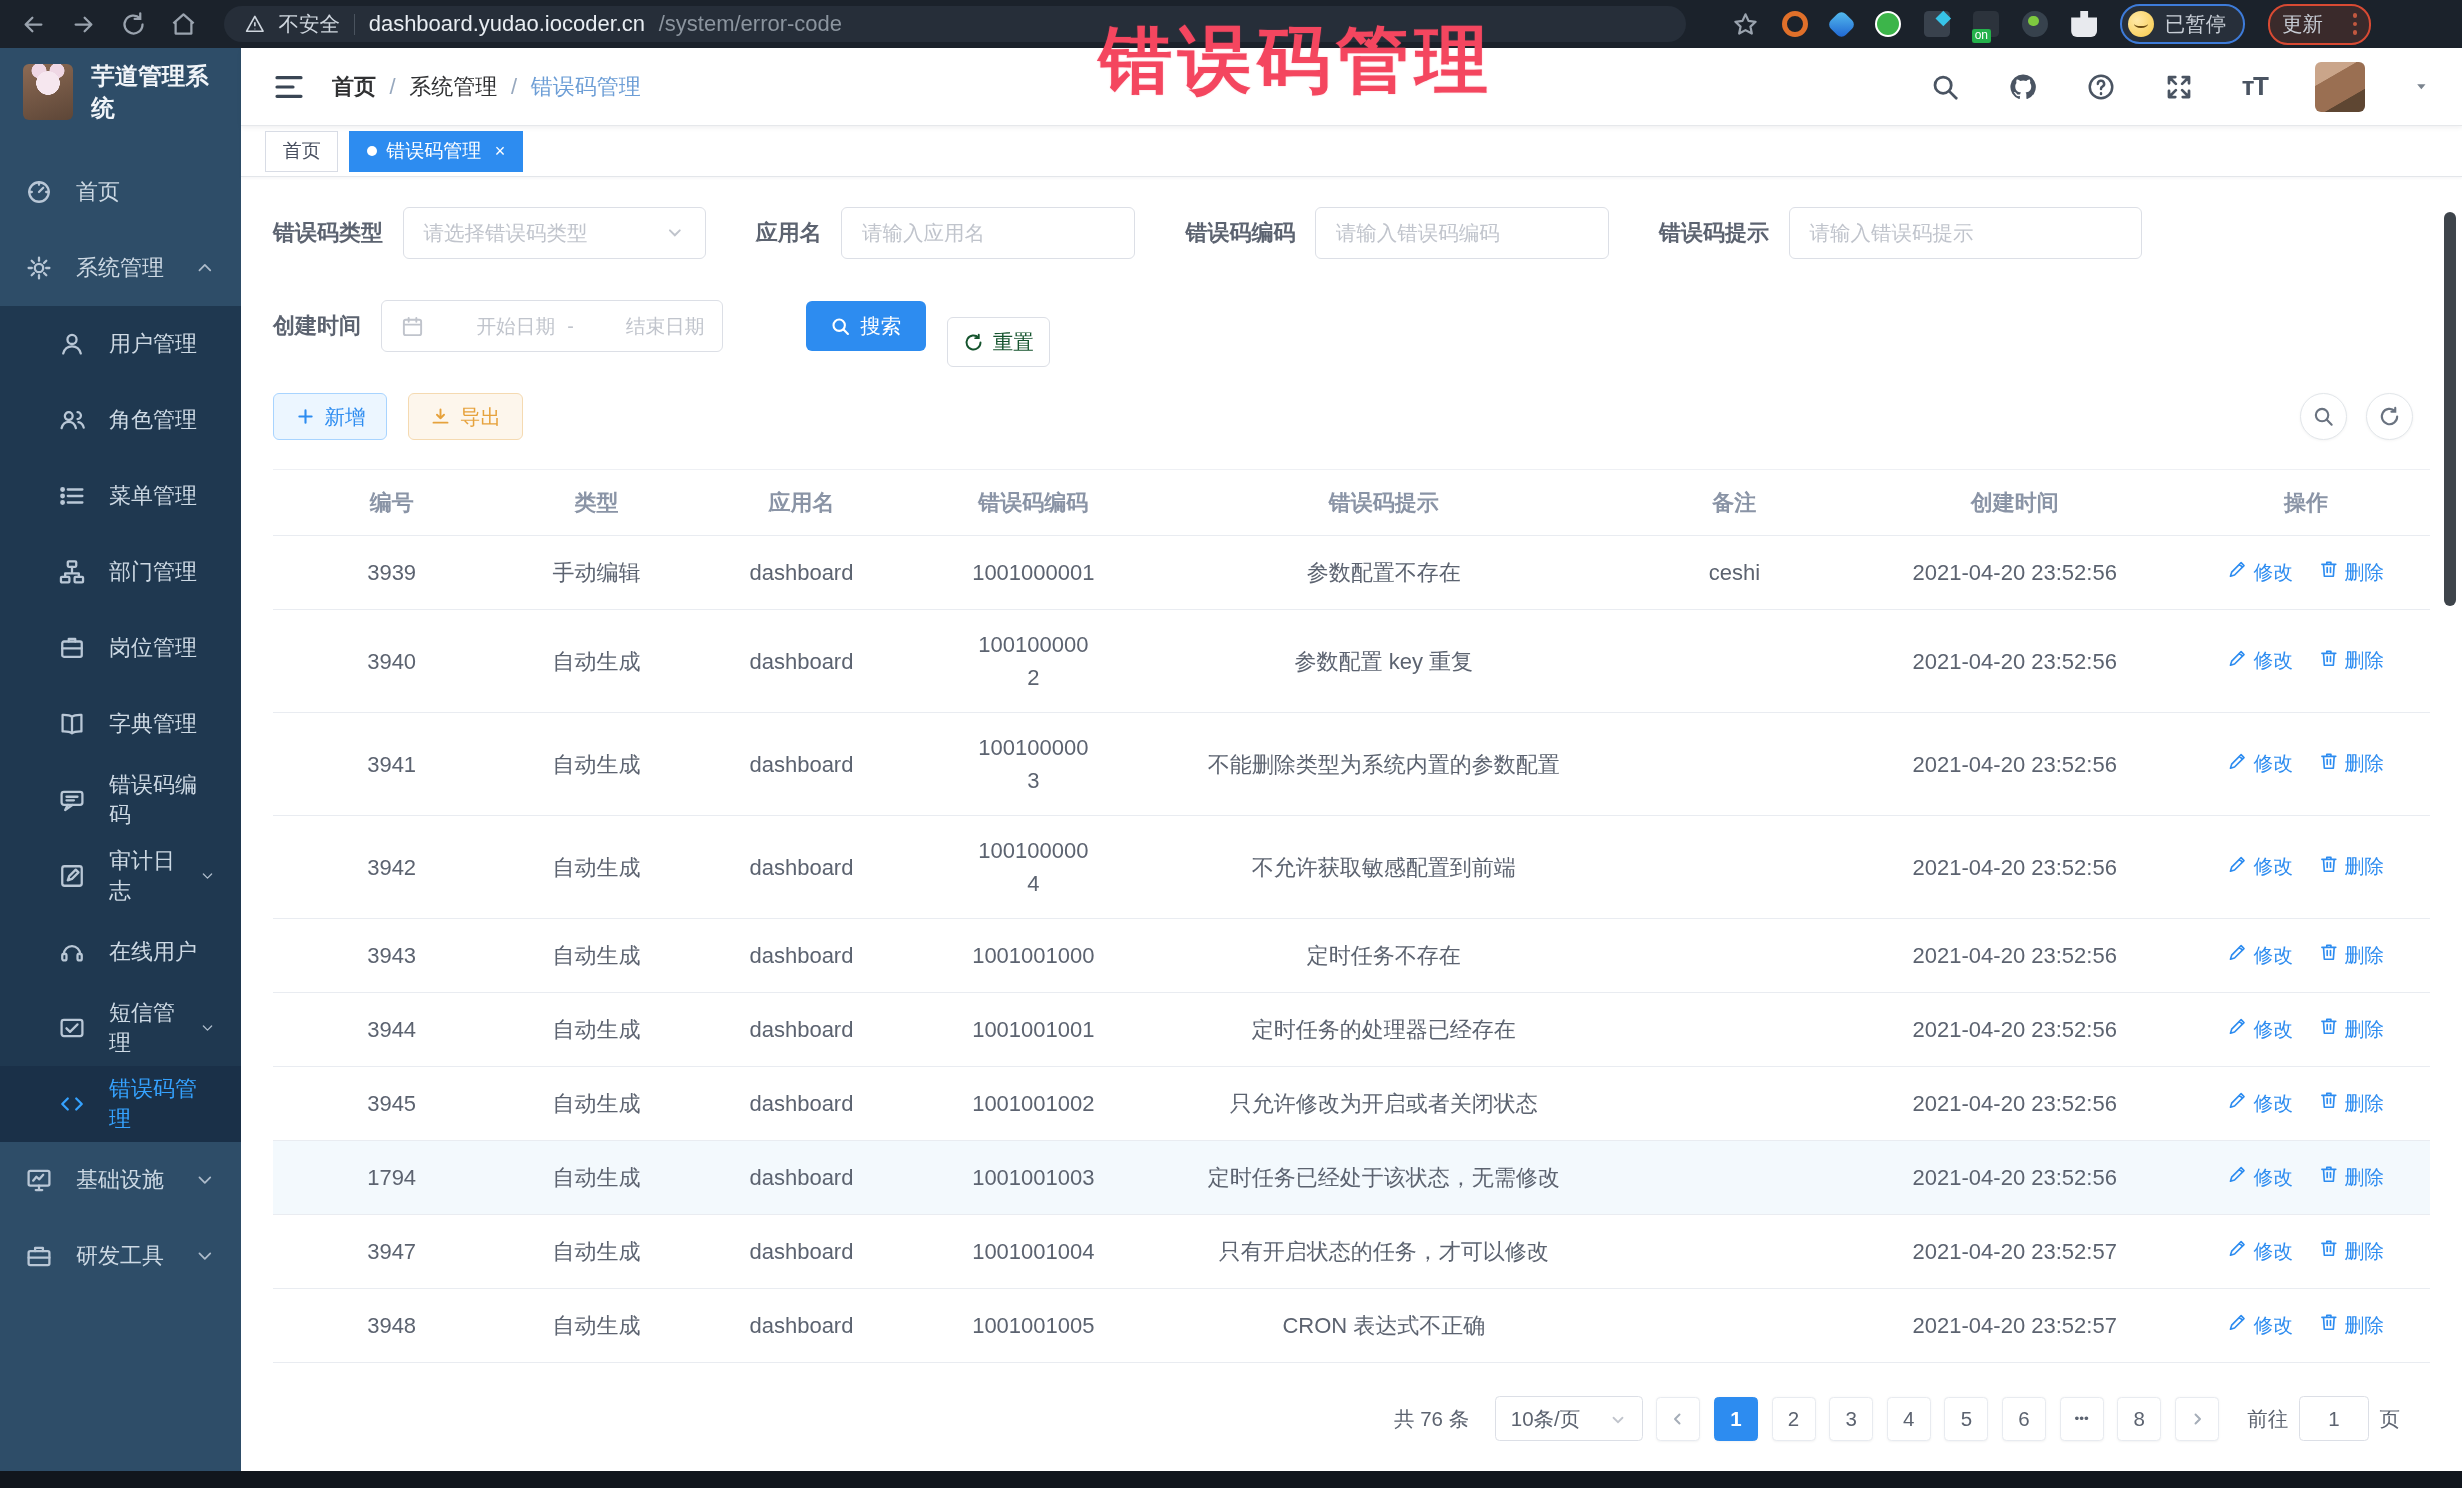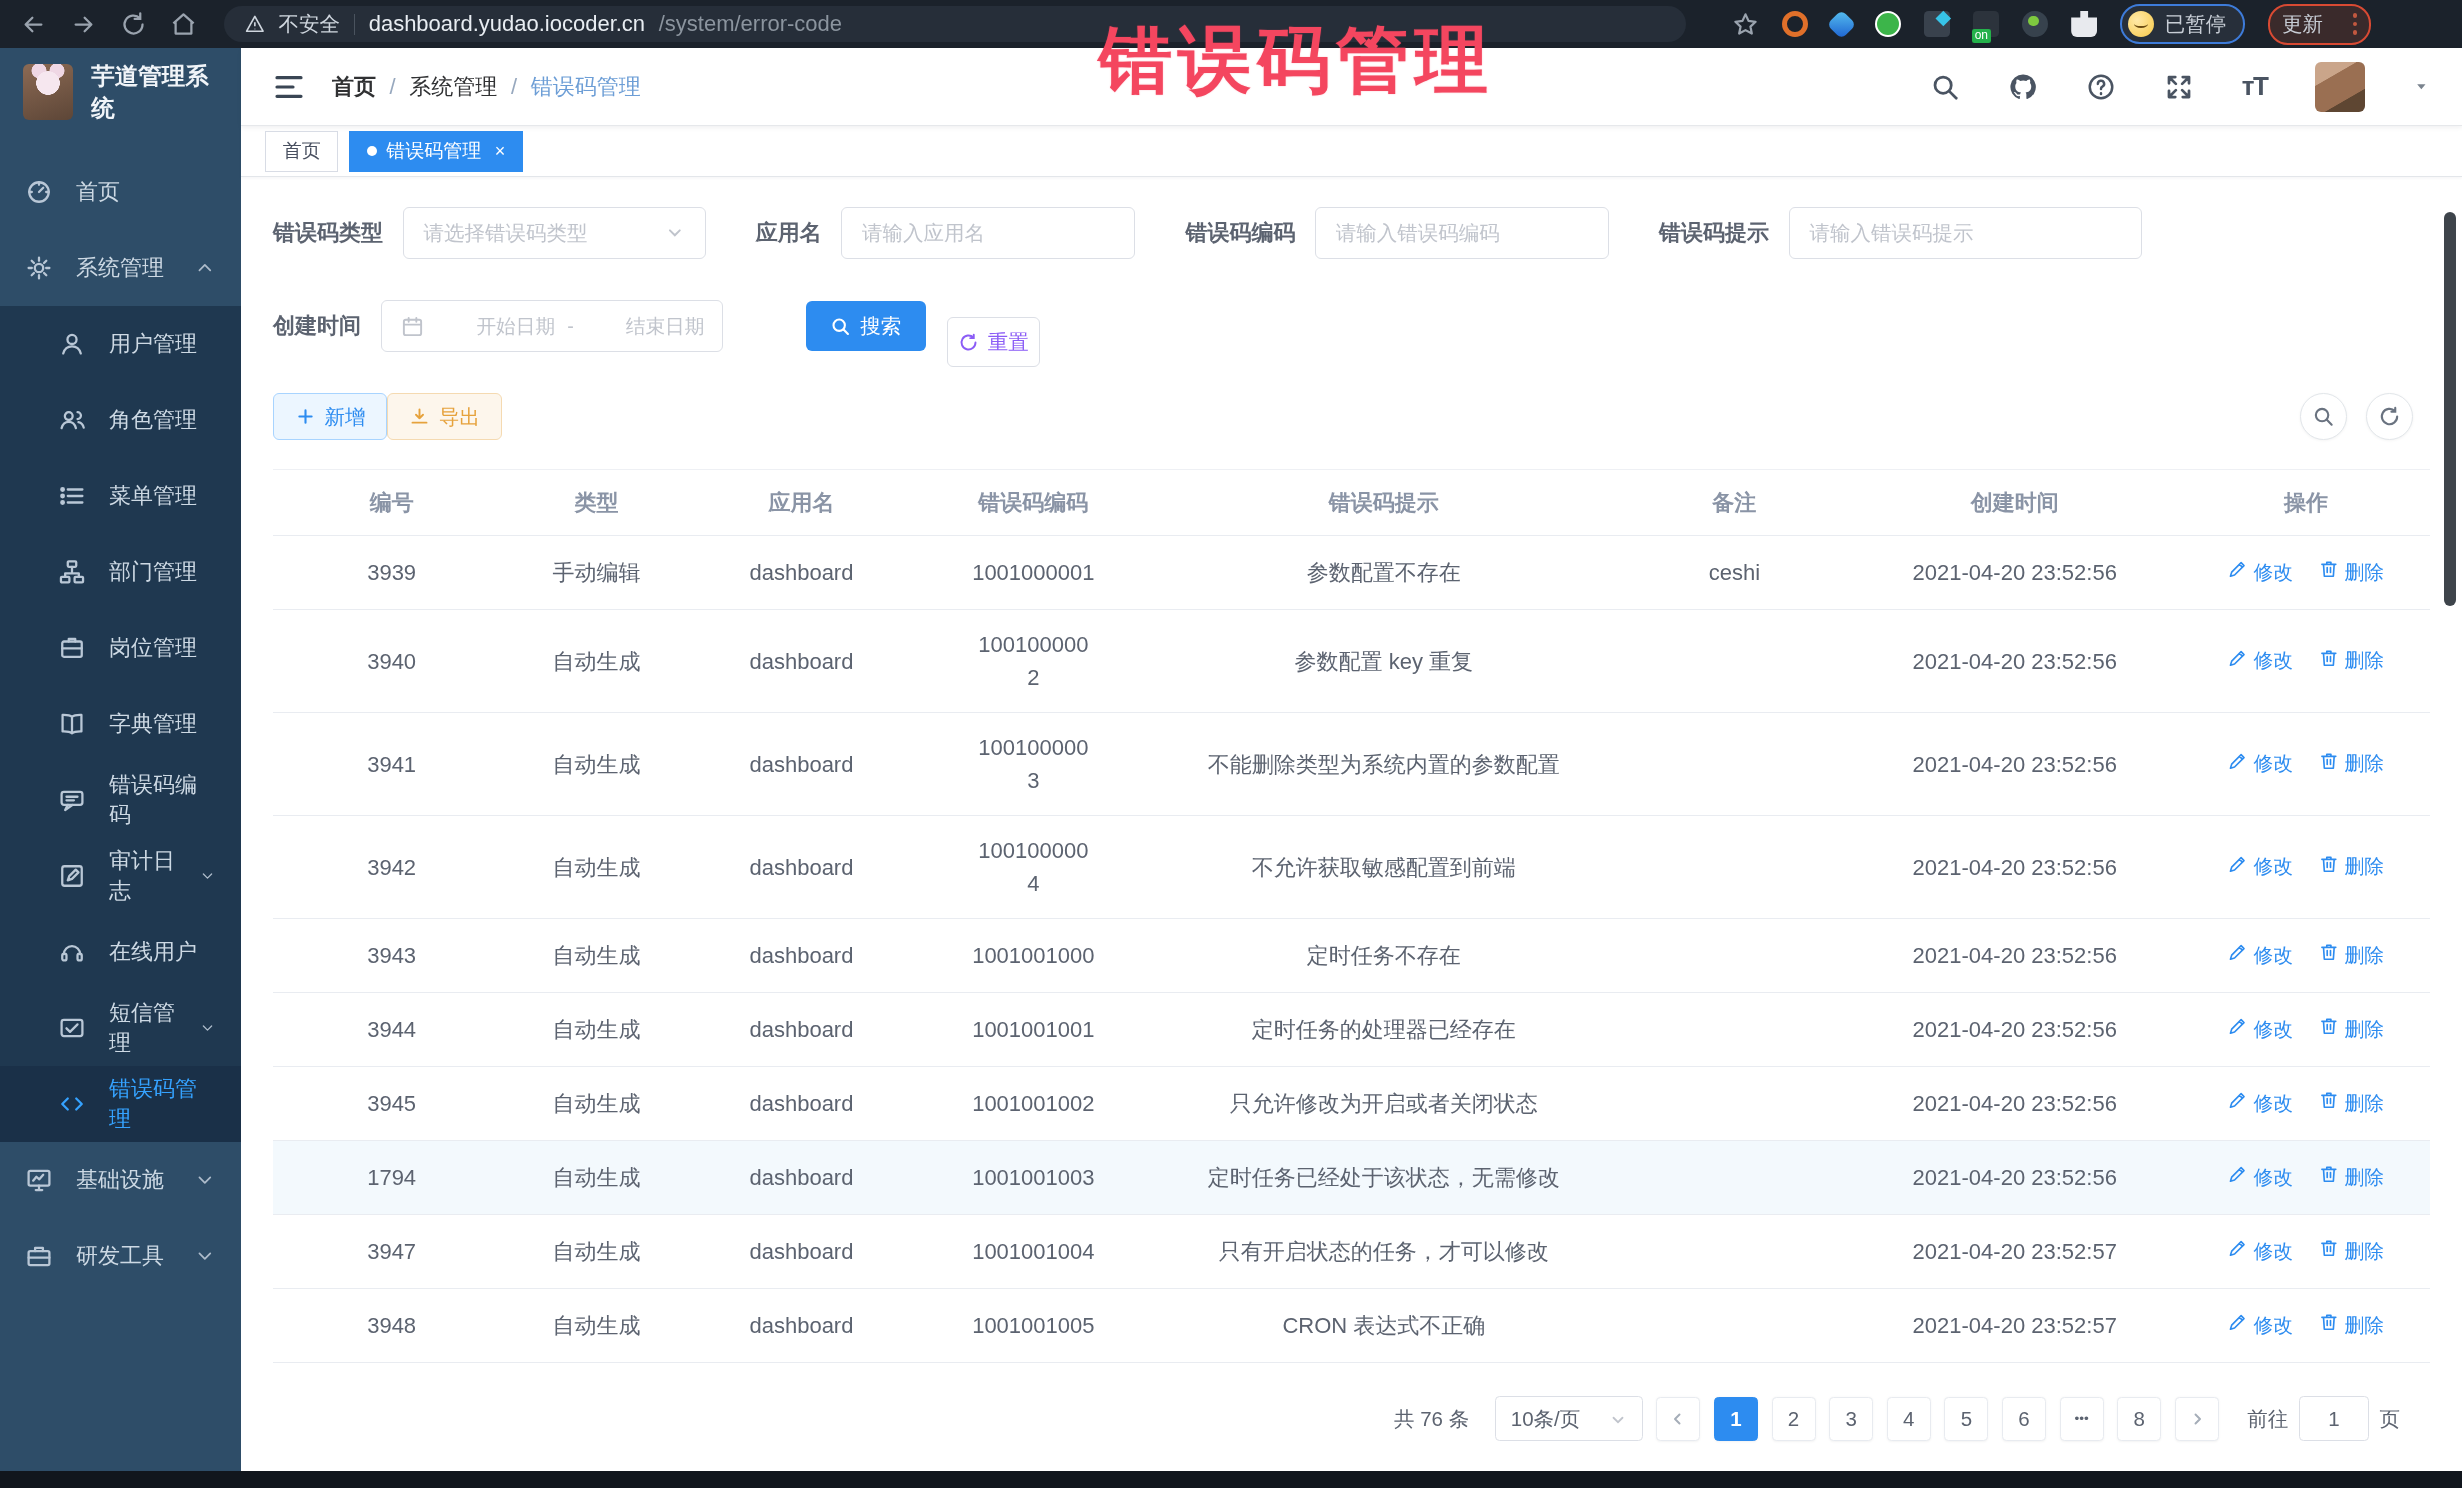--- a/index.html
+++ b/index.html
@@ -110,24 +110,24 @@
   .w-msg { width:353px; }
   .daterange { width:342px; gap:12px; }
   .cal-ic { width:23px; height:23px; color:#c0c4cc; flex:0 0 auto; }
   .cal-ic svg { width:100%; height:100%; }
   .daterange .dph { color:#c0c4cc; font-size:19.7px; white-space:nowrap;margin-left:40px; }
   .daterange .rsep { color:#c0c4cc; font-size:19.7px; }
   .btn { height:50px; border-radius:6px; display:inline-flex; align-items:center; justify-content:center; gap:9px; font-size:20.5px; cursor:pointer; border:0.8px solid transparent; }
   .btn .bic { width:21px; height:21px; }
   .btn .bic svg { width:100%; height:100%; }
   .btn-search { background:#2d8cf0; color:#fff; width:120px; margin-left:33px; }
-  .btn-reset { background:#fff; color:#8b5cf6; border-color:#dcdfe6; width:93px; margin-left:21px;margin-top:32px; }
+  .btn-reset { background:#fff; color:#14532d; border-color:#dcdfe6; width:103px; margin-left:21px;margin-top:32px; }
   .toolbar { display:flex; align-items:center; margin:4.5px 0 29px 0; }
   .btn-add { background:#ecf6ff; color:#2d8cf0; border-color:#a8d4ff; width:114px; height:47px; }
-  .btn-export { background:#fdf6ec; color:#e6a23c; border-color:#f5dab1; width:115px; height:47px; }
+  .btn-export { background:#fdf6ec; color:#e6a23c; border-color:#f5dab1; width:115px; height:47px; margin-left:21px; }
   .tool-right { margin-left:auto; display:flex; align-items:center; gap:19.7px; padding-right:16.7px; }
   .circle-btn { width:47px; height:47px; border-radius:50%; border:0.8px solid #e2e6ea; background:#fff; display:flex; align-items:center; justify-content:center; color:#6a7380; cursor:pointer; box-shadow:0 0.8px 3px rgba(0,0,0,.05); }
   .circle-btn svg { width:23px; height:23px; }
 
   
   .table { border-top:1.5px solid #eef0f4; }
   .thead { display:flex; align-items:center; min-height:65px; }
   .th { font-size:22px; font-weight:bold; color:#8a94a6; text-align:center; padding:7.6px 6px; }
   .tr { display:flex; align-items:center; min-height:74px; border-top:1.5px solid #e9ecf1; }
   .tr.tall { min-height:103px; }

